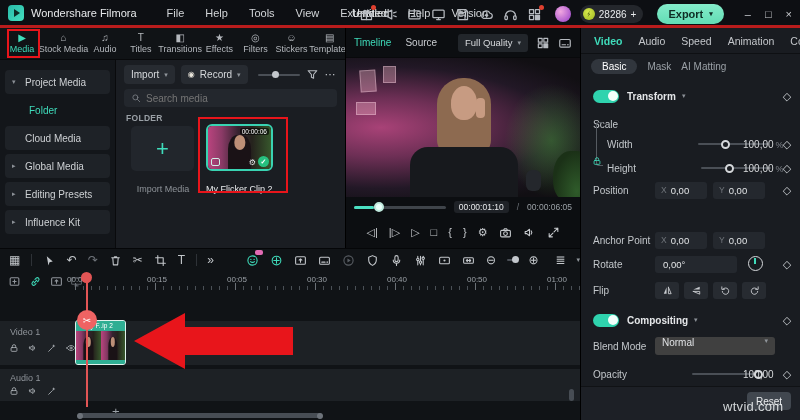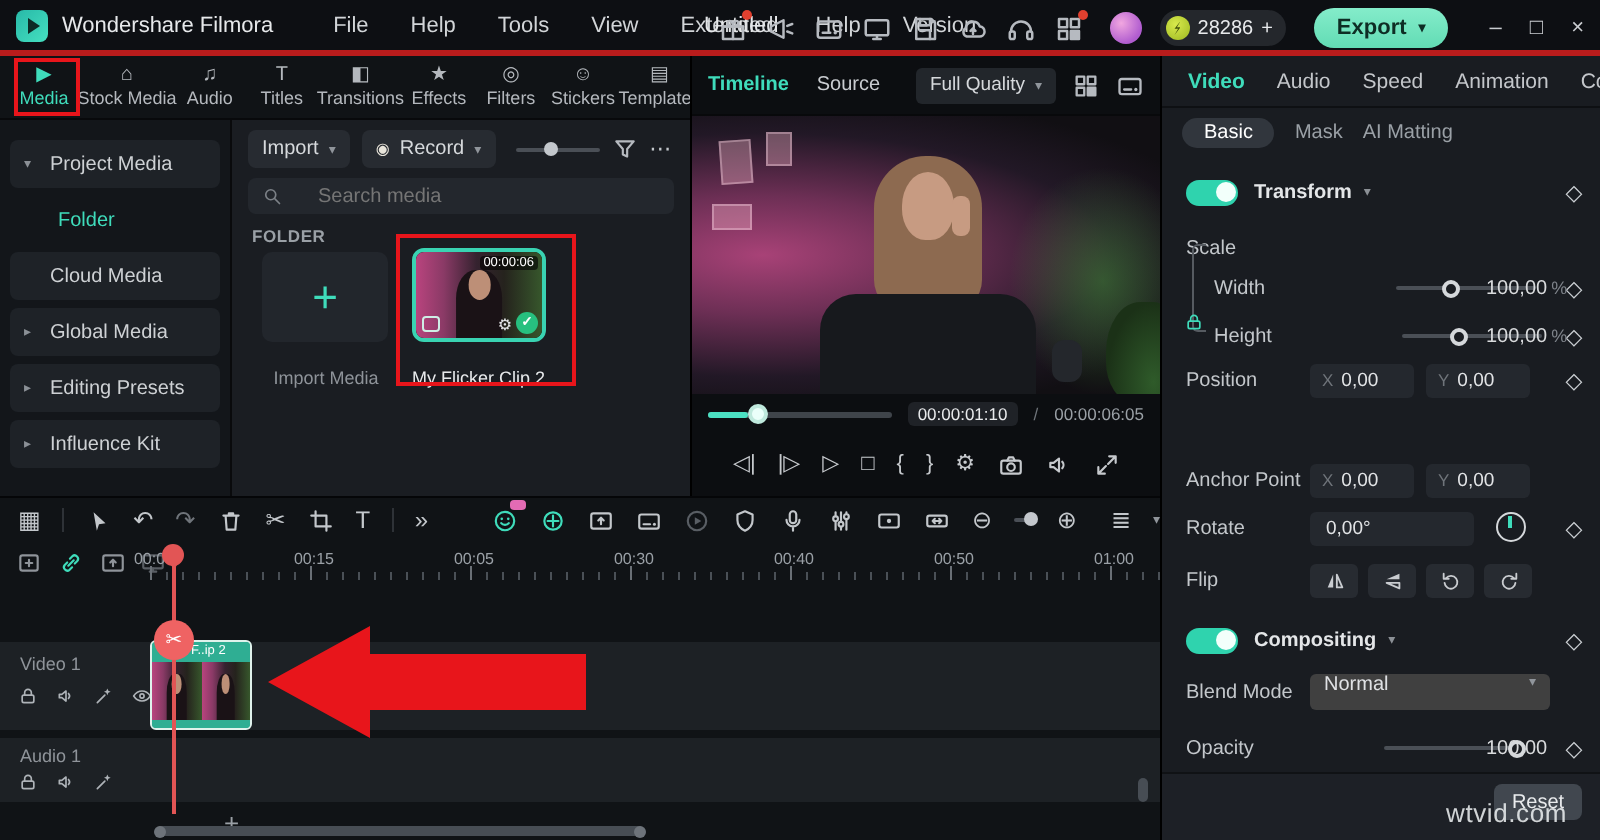--- a/index.html
+++ b/index.html
@@ -37,36 +37,36 @@
 .libitem.folder{background:none;color:#3fdcbb;padding-left:24px}
 
 #mediapanel{position:absolute;left:115px;top:60px;width:230px;height:188px;background:#1a1d22;border-left:1px solid #090a0c}
 .mp-controls{position:absolute;left:8px;top:5px;right:6px;height:19px;display:flex;align-items:center;gap:6px}
 .mbtn{display:flex;align-items:center;gap:5px;background:#272b31;height:19px;border-radius:4px;padding:0 7px;font-size:10px;color:#d6d9dc}
 .mbtn .caret{font-size:7px;color:#90959b}
 .recdot{color:#e8e4da;font-size:8px;line-height:8px}
 .mini-slider{position:relative;width:42px;height:2px;background:#4a4f56;border-radius:1px;margin-left:4px}
 .mini-slider i{position:absolute;left:34%;top:-3px;width:7px;height:7px;border-radius:50%;background:#c3c7cc}
 .mp-more{color:#c3c7cc;font-size:11px;letter-spacing:1px}
-.searchbar{position:absolute;left:8px;top:29px;right:8px;height:18px;background:#23272d;border-radius:4px;display:flex;align-items:center;gap:18px;padding-left:7px;color:#7c8187}
+.searchbar{position:absolute;left:8px;top:29px;right:8px;height:18px;background:#23272d;border-radius:4px;display:flex;align-items:center;gap:5px;padding-left:7px;color:#7c8187}
 .searchbar input{background:none;border:none;outline:none;color:#9298a0;font-size:10px;font-family:inherit;width:150px}
 .folderlab{position:absolute;left:10px;top:53px;font-size:8.5px;font-weight:bold;color:#9aa0a6;letter-spacing:.3px}
 .importtile{position:absolute;left:15px;top:66px;width:63px;height:45px;background:#22262c;border-radius:5px;display:flex;align-items:center;justify-content:center;color:#3fdcbb;font-size:22px;font-weight:300}
 .importlab{position:absolute;left:10px;top:124px;width:74px;text-align:center;font-size:9px;color:#8e9399}
 .cliptile{position:absolute;left:90px;top:64px;width:67px;height:47px;border:2px solid #39d3b2;border-radius:6px;overflow:hidden;background:#000}
 .clipdur{position:absolute;right:2px;top:2px;background:rgba(0,0,0,.6);color:#fff;font-size:6.5px;padding:0 2px;border-radius:2px}
 .clipbadge{position:absolute;left:3px;bottom:3px;width:9px;height:8px;border:1px solid #cfeee6;border-radius:2px}
 .clipgear{position:absolute;right:15px;bottom:2px;color:#e3e5e7;font-size:8px}
 .clipcheck{position:absolute;right:2px;bottom:2px;width:11px;height:11px;border-radius:50%;background:#27c07f;color:#fff;font-size:7px;line-height:11px;text-align:center;font-weight:bold}
 .cliplab{position:absolute;left:90px;top:124px;font-size:9px;color:#e8eaec;white-space:nowrap}
 
 #preview{position:absolute;left:345px;top:28px;width:235px;height:220px;background:#0c0e11;border-left:1px solid #000}
 .pv-head{position:absolute;left:0;top:0;right:0;height:30px;display:flex;align-items:center;padding:0 8px;gap:14px;border-bottom:1px solid #08090b}
 .pv-tab{font-size:10px;color:#c9ccd0}
-.pv-tab.active{color:#3fdcbb;font-weight:bold}
+.pv-tab.active{color:#3fdcbb;font-weight:normal}
 .pv-right{margin-left:auto;display:flex;align-items:center;gap:8px}
 .quality{display:flex;align-items:center;gap:5px;background:#22262b;height:18px;border-radius:3px;padding:0 7px;font-size:9.5px;color:#d6d9dc}
 .pv-ic{width:14px;height:14px;color:#b6bac0}
 .pv-ic svg{width:14px;height:14px}
 .scene{position:absolute;left:0;top:30px;width:235px;height:139px;background:radial-gradient(ellipse at 15% 50%,#a84277 0%,#6d2f55 30%,#221826 62%,#110f13 85%);overflow:hidden}
 .glow-green{position:absolute;right:-18px;top:18%;width:95px;height:115px;background:radial-gradient(ellipse,rgba(72,150,60,.5),rgba(0,0,0,0) 70%)}
 .poster{position:absolute;background:rgba(255,190,210,.35);border:1px solid rgba(255,220,235,.35)}
 .p1{left:14px;top:12px;width:16px;height:22px;transform:rotate(-4deg)}
 .p2{left:37px;top:8px;width:13px;height:17px}
 .p3{left:10px;top:44px;width:20px;height:13px}

